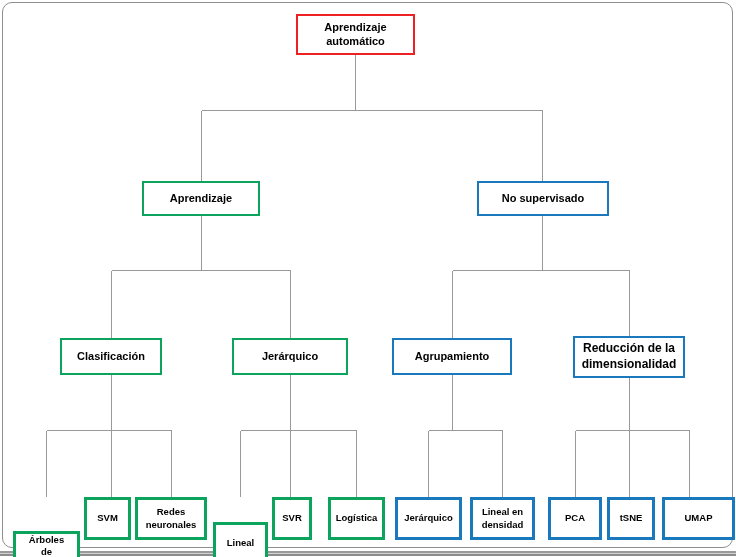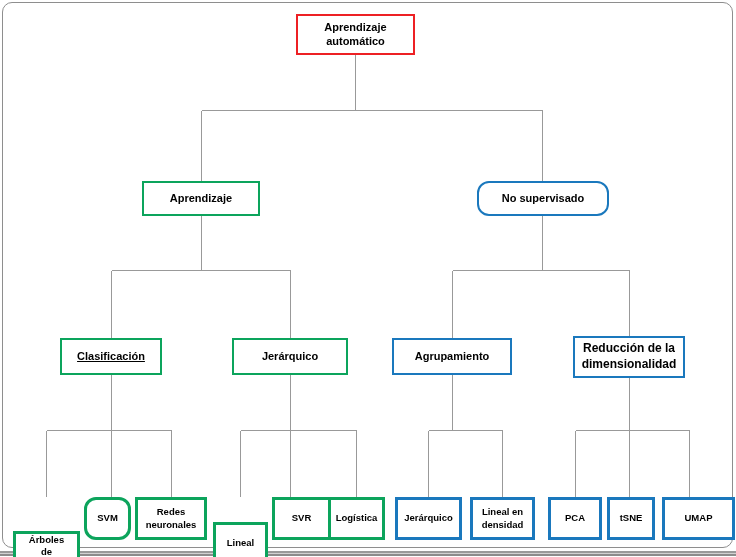--- a/index.html
+++ b/index.html
@@ -43,36 +43,36 @@
     <path d="M290.5 375 V497 M240.5 430.5 H356.5 M240.5 430.5 V497 M356.5 430.5 V497"></path>
     <path d="M452.5 375 V430.5 M428.5 430.5 H502.5 M428.5 430.5 V497 M502.5 430.5 V497"></path>
     <path d="M629.5 375 V497 M575.5 430.5 H689.5 M575.5 430.5 V497 M689.5 430.5 V497"></path>
   </g>
 </svg>
 
 <div class="node b2 fs11" style="left: 296px; top: 14px; width: 119px; height: 41px; border-color: rgb(237, 32, 36);">Aprendizaje
 automático</div>
 
 <div class="node b2 fs11" style="left: 142px; top: 181px; width: 118px; height: 35px; border-color: rgb(12, 164, 92);">Aprendizaje</div>
-<div class="node b2 fs11" style="left: 477px; top: 181px; width: 132px; height: 35px; border-color: rgb(26, 120, 189); border-radius: 12px;">No supervisado</div>
+<div class="node b2 fs11" style="left: 477px; top: 181px; width: 132px; height: 35px; border-color: rgb(26, 120, 189);">No supervisado</div>
 
-<div class="node b2 fs11" style="left: 60px; top: 338px; width: 102px; height: 37px; border-color: rgb(12, 164, 92); text-decoration: underline;">Clasificación</div>
+<div class="node b2 fs11" style="left: 60px; top: 338px; width: 102px; height: 37px; border-color: rgb(12, 164, 92);">Clasificación</div>
 <div class="node b2 fs11" style="left: 232px; top: 338px; width: 116px; height: 37px; border-color: rgb(12, 164, 92);">Jerárquico</div>
 <div class="node b2 fs11" style="left: 392px; top: 338px; width: 120px; height: 37px; border-color: rgb(26, 120, 189);">Agrupamiento</div>
 <div class="node b2 fs12" style="left: 573px; top: 336px; width: 112px; height: 42px; border-color: rgb(26, 120, 189);">Reducción de la
 dimensionalidad</div>
 
 <div class="node b3 fs10" style="left: 13px; top: 497px; width: 67px; height: 43px; border-color: rgb(12, 164, 92); margin-top: 34px;">Árboles
 de
 decisión</div>
-<div class="node b3 fs10" style="left: 84px; top: 497px; width: 47px; height: 43px; border-color: rgb(12, 164, 92); border-radius: 12px;">SVM</div>
+<div class="node b3 fs10" style="left: 84px; top: 497px; width: 47px; height: 43px; border-color: rgb(12, 164, 92);">SVM</div>
 <div class="node b3 fs10" style="left: 135px; top: 497px; width: 72px; height: 43px; border-color: rgb(12, 164, 92);">Redes
 neuronales</div>
 <div class="node b3 fs10" style="left: 213px; top: 497px; width: 55px; height: 43px; border-color: rgb(12, 164, 92); margin-top: 25px;">Lineal</div>
-<div class="node b3 fs10" style="left: 272px; top: 497px; width: 59px; height: 43px; border-color: rgb(12, 164, 92); text-align: right;">SVR</div>
+<div class="node b3 fs10" style="left: 272px; top: 497px; width: 40px; height: 43px; border-color: rgb(12, 164, 92); text-align: right;">SVR</div>
 <div class="node b3 fs10" style="left: 328px; top: 497px; width: 57px; height: 43px; border-color: rgb(12, 164, 92);">Logística</div>
 <div class="node b3 fs10" style="left: 395px; top: 497px; width: 67px; height: 43px; border-color: rgb(26, 120, 189);">Jerárquico</div>
 <div class="node b3 fs10" style="left: 470px; top: 497px; width: 65px; height: 43px; border-color: rgb(26, 120, 189);">Lineal en
 densidad</div>
 <div class="node b3 fs10" style="left: 548px; top: 497px; width: 54px; height: 43px; border-color: rgb(26, 120, 189);">PCA</div>
 <div class="node b3 fs10" style="left: 607px; top: 497px; width: 48px; height: 43px; border-color: rgb(26, 120, 189);">tSNE</div>
 <div class="node b3 fs10" style="left: 662px; top: 497px; width: 73px; height: 43px; border-color: rgb(26, 120, 189);">UMAP</div>
 
 <div class="bottom-bar"></div>
 

